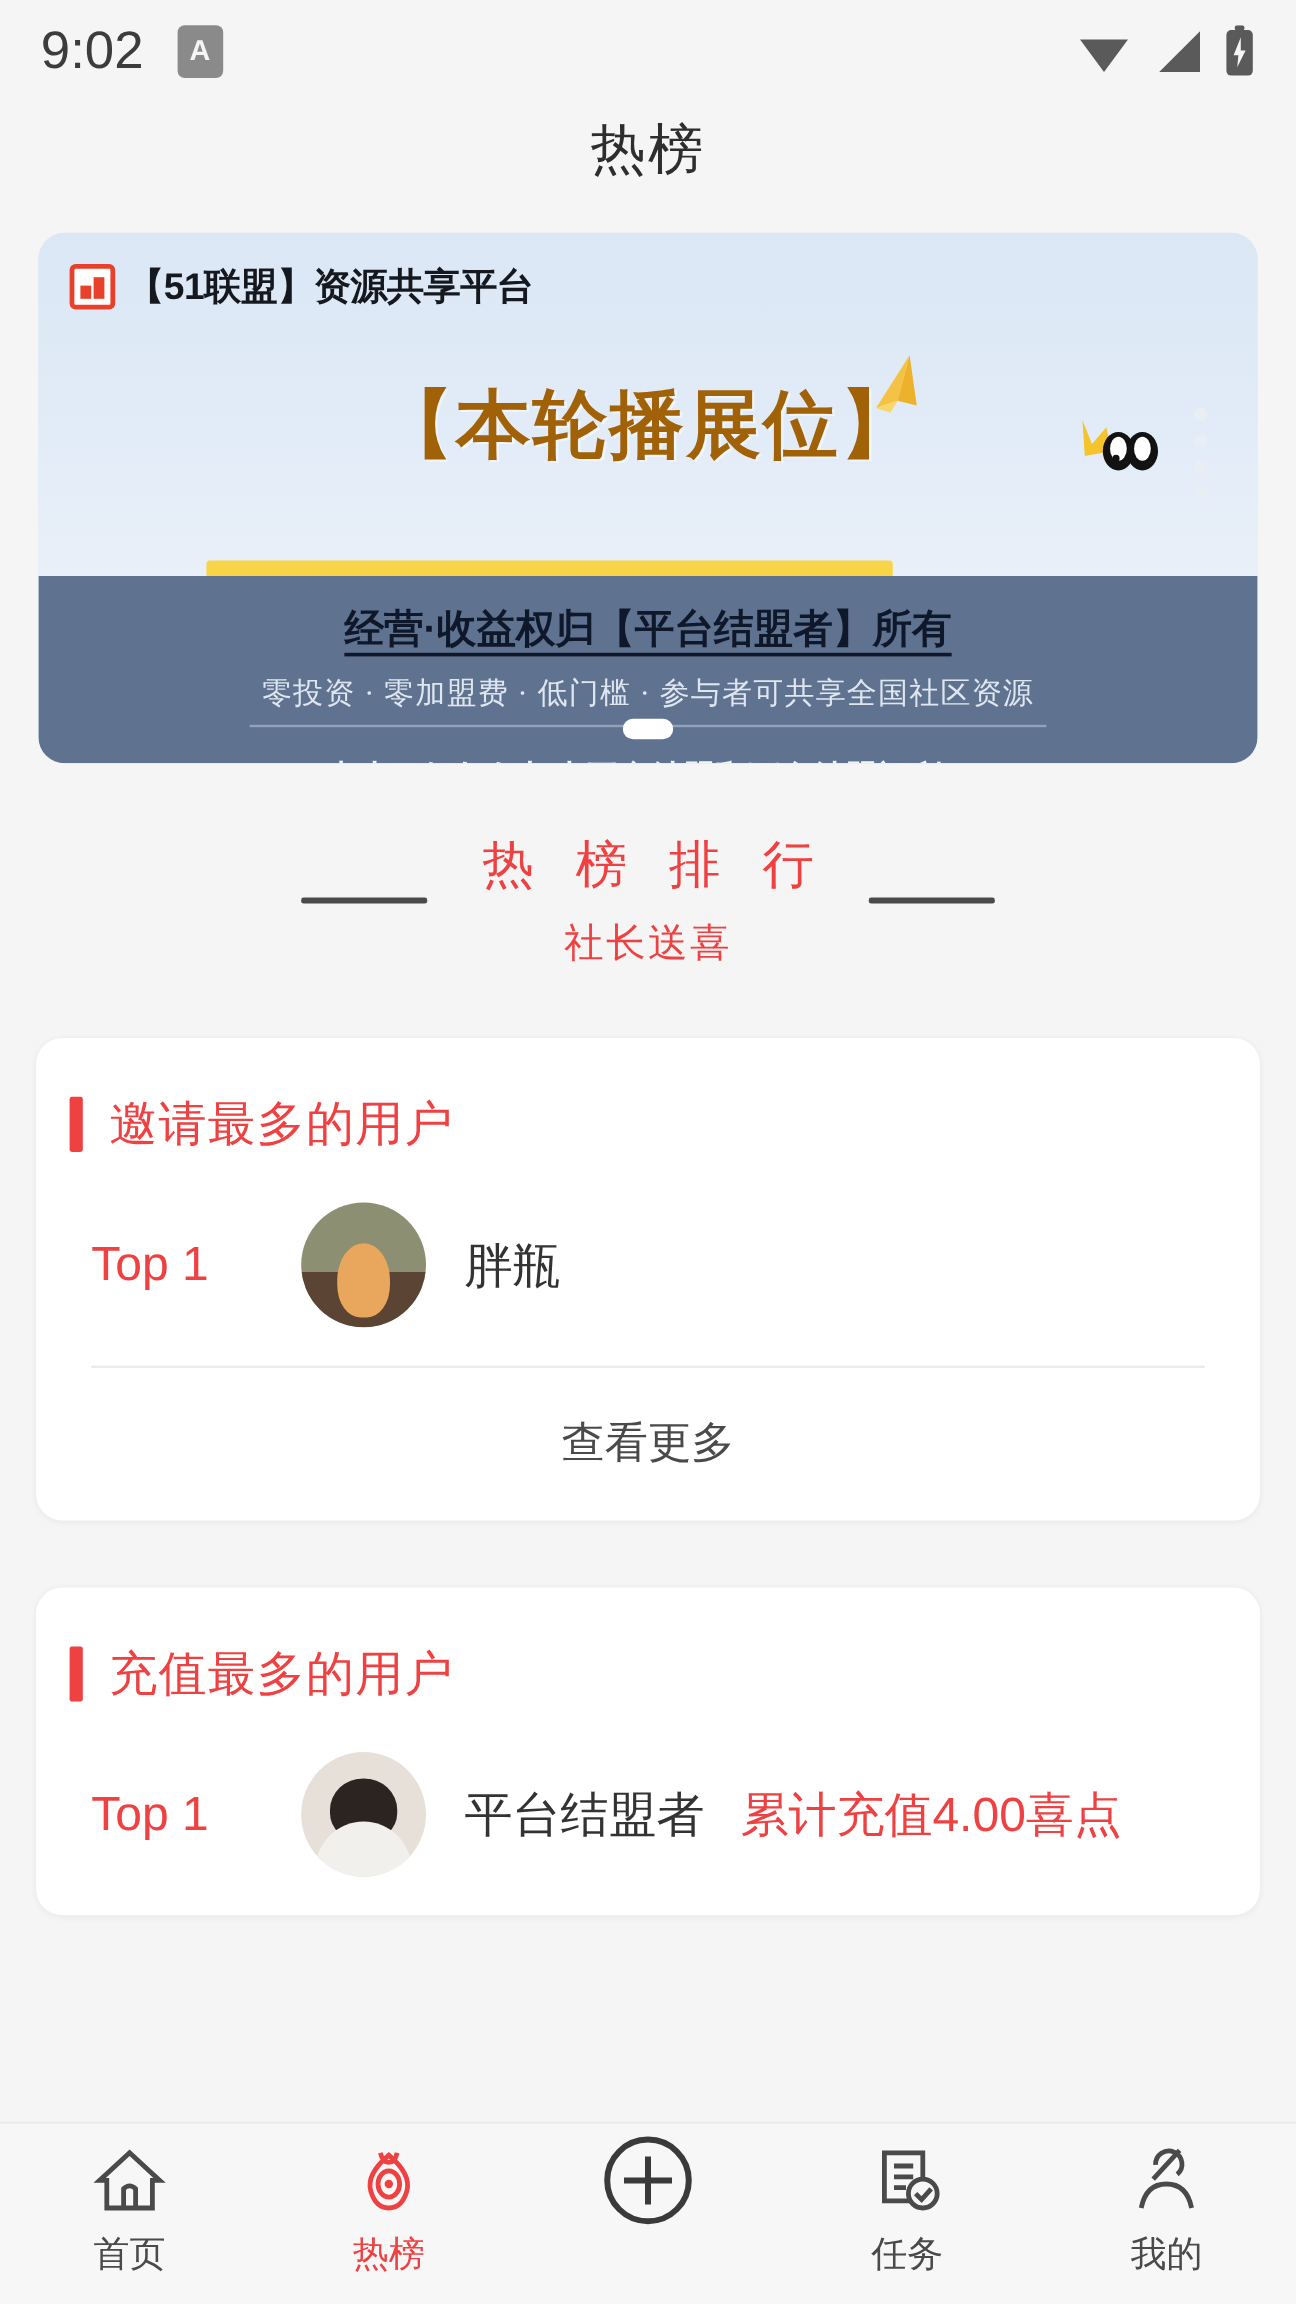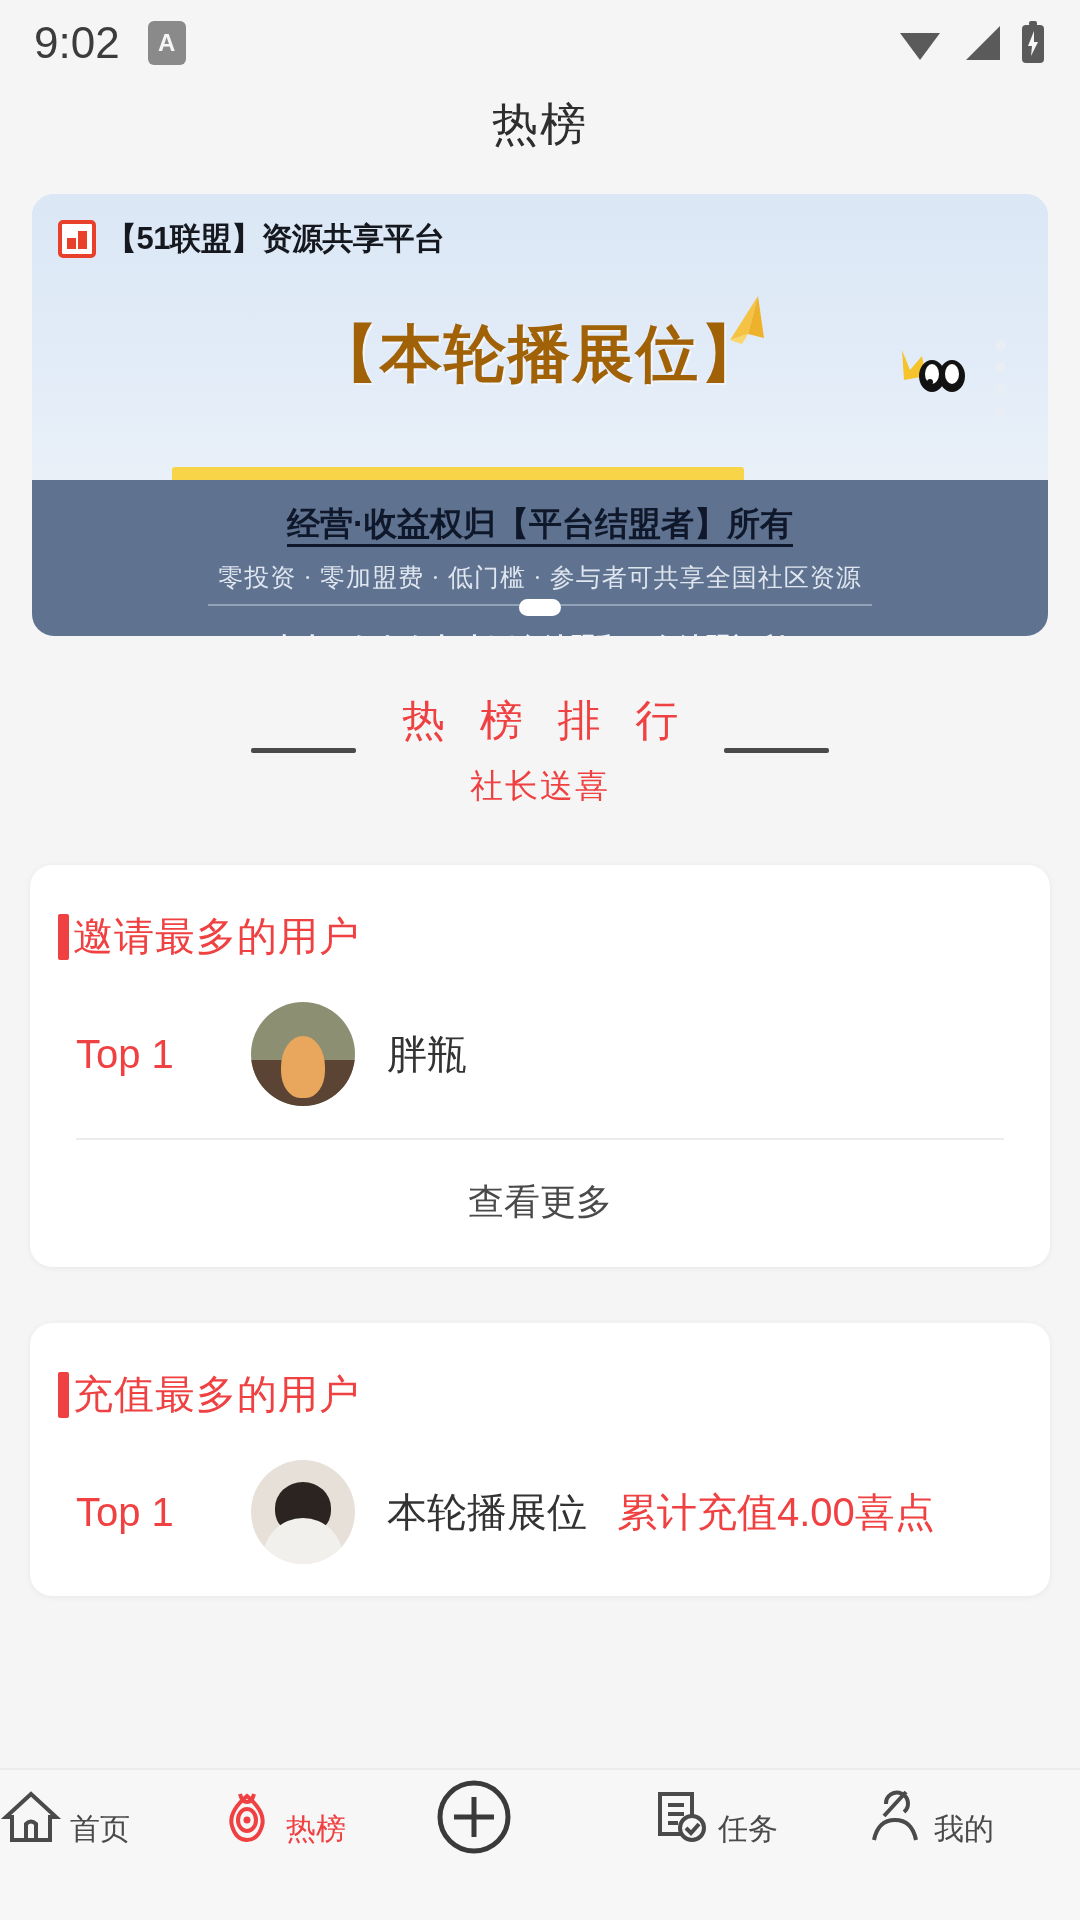--- a/index.html
+++ b/index.html
@@ -113,21 +113,21 @@
   .rh-mid{ text-align:center; }
   .rh-t1{ font-size:43px; color:#f04142; letter-spacing:12px; text-indent:12px; }
   .rh-t2{ font-size:33px; color:#f04142; letter-spacing:2px; margin-top:14px; }
 
   
   .card{
     margin:56px 30px 0 30px; background:#ffffff; border-radius:22px;
     box-shadow:0 1px 6px rgba(0,0,0,.06); padding:44px 0 0 0; overflow:hidden;
   }
   .card-title{
-    display:flex; align-items:center; gap:4px; padding-left:28px;
+    display:flex; align-items:center; gap:22px; padding-left:28px;
   }
   .ct-bar{ width:11px; height:46px; background:#f04142; border-radius:2px; flex:none;}
   .ct-txt{ font-size:40px; color:#f04142; letter-spacing:1px; }
   .row{
     display:flex; align-items:center; padding:38px 30px 32px 46px; gap:0;
   }
   .row-top{ font-size:40px; color:#f04142; width:175px; flex:none; }
   .avatar{
     width:104px; height:104px; border-radius:50%; flex:none; overflow:hidden;
     position:relative;
@@ -160,21 +160,21 @@
   .more{
     text-align:center; font-size:36px; color:#4a4a4a; padding:38px 0 40px 0;
   }
 
   
   .tabbar{
     position:absolute; left:0; right:0; bottom:0; height:152px;
     background:#f7f7f7; border-top:2px solid #ececec;
     display:flex; align-items:flex-start; padding-top:14px;
   }
-  .tab{ flex:1; display:flex; flex-direction:row; align-items:flex-end; gap:8px;}
+  .tab{ flex:1; display:flex; flex-direction:column; align-items:center; gap:8px;}
   .tab-ico{ height:66px; display:flex; align-items:center; justify-content:center;}
   .tab-lbl{ font-size:30px; color:#4a4a4a; }
   .tab.active .tab-lbl{ color:#f04142; }
 </style>
 </head>
 <body>
 
 <div class="phone">
 
   <div class="statusbar">
@@ -264,21 +264,21 @@
   </div>
 
   <div class="card">
     <div class="card-title">
       <div class="ct-bar"></div>
       <div class="ct-txt">充值最多的用户</div>
     </div>
     <div class="row">
       <div class="row-top">Top 1</div>
       <div class="avatar av-boy"></div>
-      <div class="row-name">本轮播展位</div>
+      <div class="row-name">平台结盟者</div>
       <div class="row-extra">累计充值4.00喜点</div>
     </div>
   </div>
 
   <div class="tabbar">
 
     <div class="tab">
       <div class="tab-ico">
         <svg width="62" height="62" viewBox="0 0 62 62">
           <path d="M31 8 L56 31 L50 31 L50 54 L12 54 L12 31 L6 31 Z" fill="none" stroke="#4a4a4a" stroke-width="4"></path>

